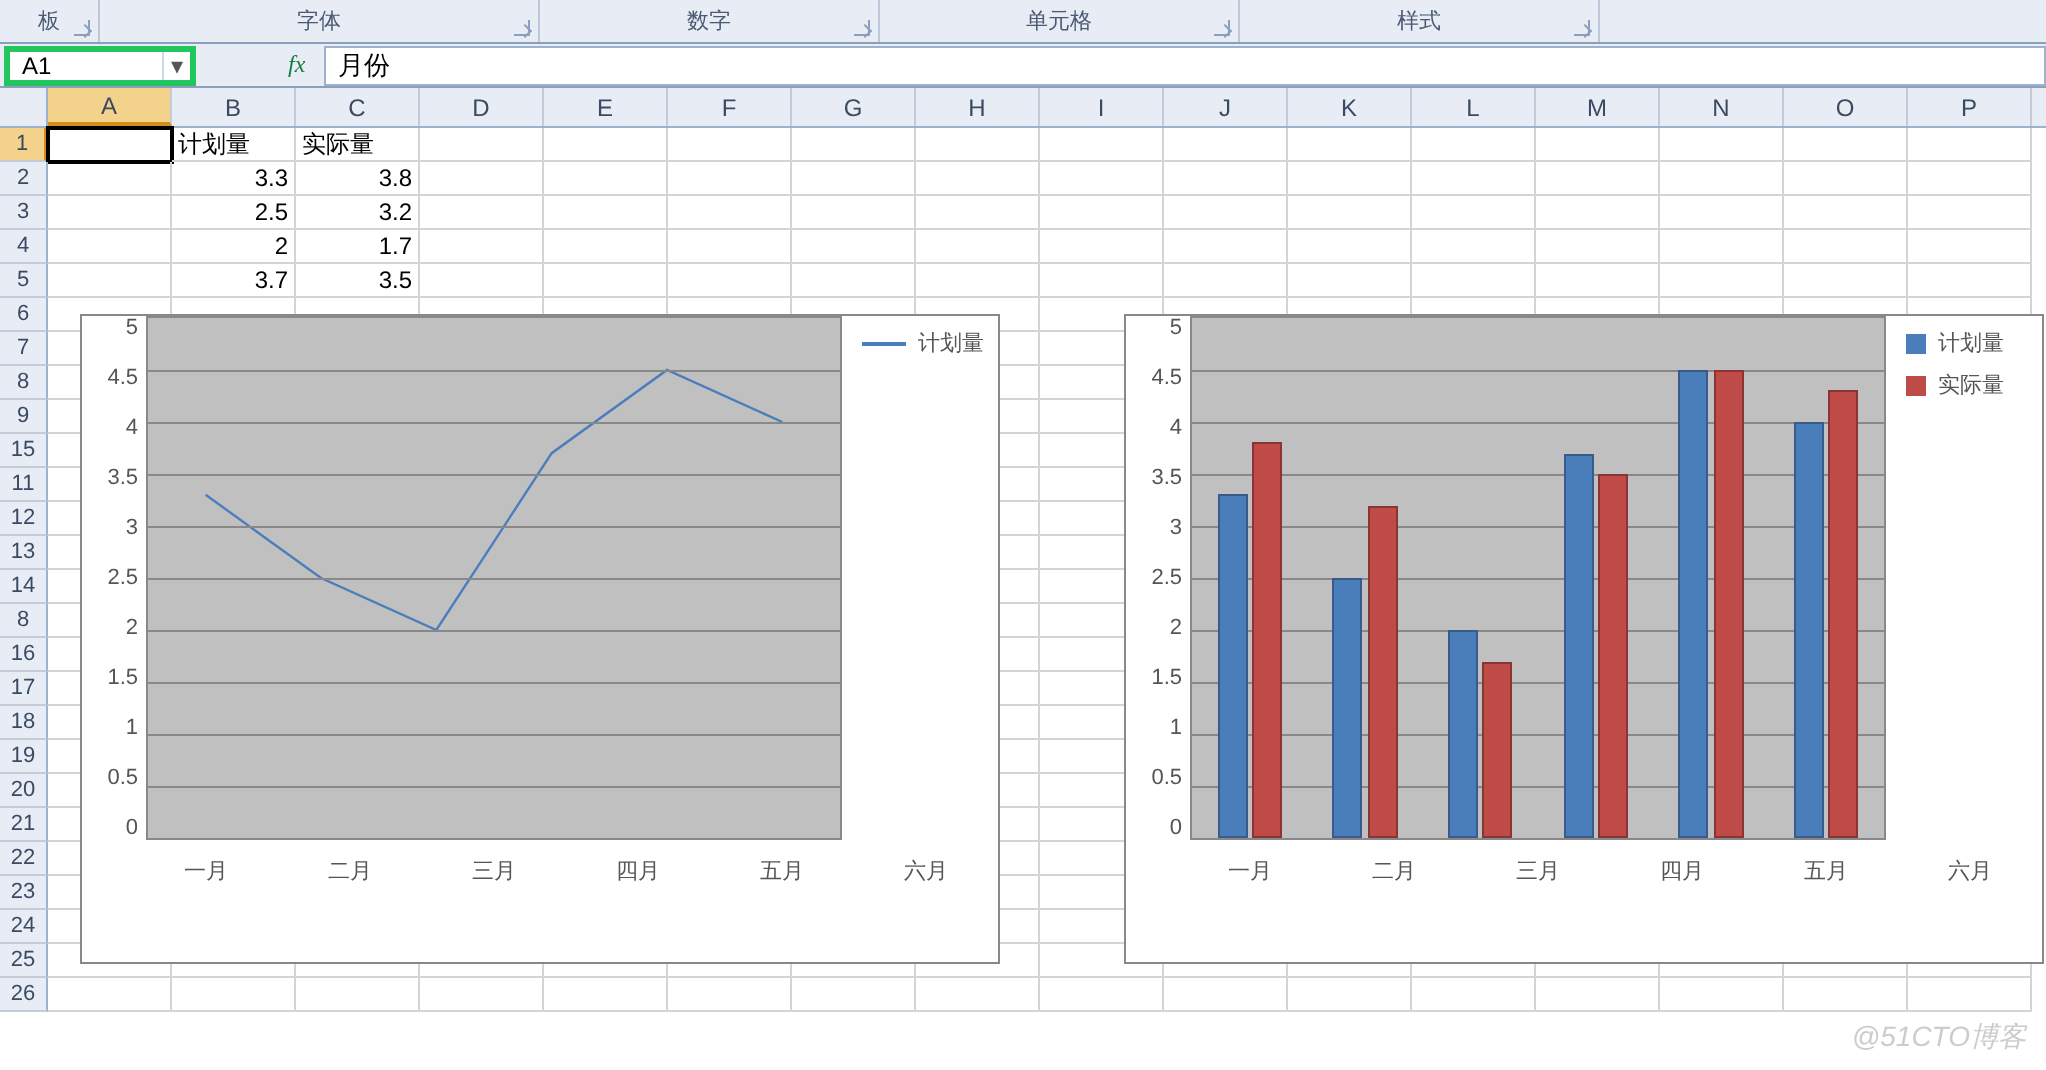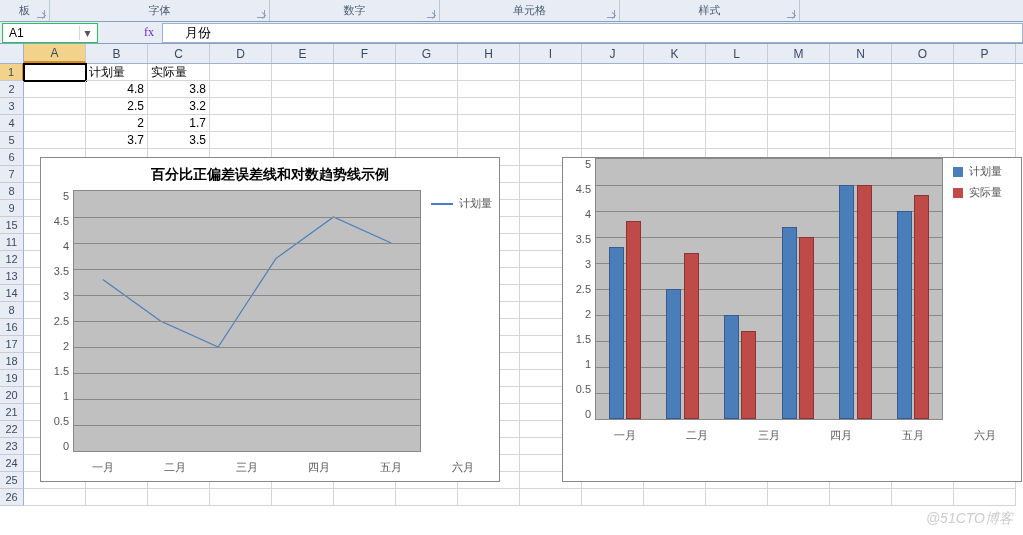--- a/index.html
+++ b/index.html
@@ -6,26 +6,26 @@
   body { background: #fff; font-size: 12px; color: #000; width: 1023px; height: 535px; overflow: hidden; position: relative; }
   
   
   .ribbon-groups { display: flex; height: 22px; background: #e8edf5; border-bottom: 1px solid #8ba0bc; }
   .ribbon-group { display: flex; align-items: center; justify-content: center; border-right: 1px solid #bcc7d8; position: relative; color: #4a5a73; font-size: 11px; }
   .rg-launcher { position: absolute; right: 4px; bottom: 3px; width: 8px; height: 8px; border: 1px solid #8ba0bc; border-top: none; border-left: none; }
   .rg-launcher::after { content: ""; position: absolute; right: -1px; bottom: -1px; width: 4px; height: 4px; border-right: 1px solid #8ba0bc; border-bottom: 1px solid #8ba0bc; transform: rotate(-45deg); }
   
   
   .formula-row { display: flex; height: 22px; background: #e8edf5; border-bottom: 1px solid #8ba0bc; align-items: center; }
-  .name-box { width: 96px; height: 20px; background: #fff; border: 1px solid #22c55e; display: flex; align-items: center; margin-left: 2px; }
+  .name-box { width: 96px; height: 20px; background: #fff; border: 3px solid #22c55e; display: flex; align-items: center; margin-left: 2px; }
   .name-box input { border: none; outline: none; width: 76px; padding-left: 6px; font-size: 12px; }
   .name-box .dd { width: 16px; text-align: center; color: #555; cursor: pointer; border-left: 1px solid #cfd8e6; }
   .fx-gap { width: 46px; }
-  .fx-label { width: 18px; font-family: "Times New Roman", serif; color: #6d28d9; }
-  .formula-input { flex: 1; height: 20px; border: 1px solid #9db2ce; background: #fff; padding-left: 22px; display: flex; align-items: center; font-size: 13px; }
+  .fx-label { width: 18px; font-style: italic; font-family: "Times New Roman", serif; color: #15803d; }
+  .formula-input { flex: 1; height: 20px; border: 1px solid #9db2ce; background: #fff; padding-left: 6px; display: flex; align-items: center; font-size: 13px; }
   
   
   .col-headers { display: flex; height: 20px; background: #e8edf5; border-bottom: 1px solid #9db2ce; }
   .row-head-corner { width: 24px; border-right: 1px solid #9db2ce; background: #e8edf5; }
   .col-head { width: 62px; border-right: 1px solid #c5ccd7; display: flex; align-items: center; justify-content: center; color: #3b4a63; font-size: 12px; cursor: pointer; }
   .col-head.sel { background: #f3d38b; border-bottom: 2px solid #d28f1b; }
   
   
   .grid-wrap { position: relative; height: 470px; }
   .grid-rows { position: absolute; left: 0; top: 0; width: 100%; }
@@ -121,21 +121,21 @@
         <div class="cell"></div>
         <div class="cell"></div>
         <div class="cell"></div>
         <div class="cell"></div>
         <div class="cell"></div>
         <div class="cell"></div>
       </div>
       <div class="grid-row">
         <div class="row-head">2</div>
         <div class="cell"></div>
-        <div class="cell num">4.8</div>
+        <div class="cell num">3.3</div>
         <div class="cell num">3.8</div>
         <div class="cell"></div>
         <div class="cell"></div>
         <div class="cell"></div>
         <div class="cell"></div>
         <div class="cell"></div>
         <div class="cell"></div>
         <div class="cell"></div>
         <div class="cell"></div>
         <div class="cell"></div>
@@ -596,21 +596,20 @@
         <div class="cell"></div>
         <div class="cell"></div>
         <div class="cell"></div>
         <div class="cell"></div>
         <div class="cell"></div>
         <div class="cell"></div>
       </div>
     </div>
 
   <div class="chart-box chart1">
-    <div class="chart-title">百分比正偏差误差线和对数趋势线示例</div>
     <div class="chart-body">
       <div class="plot-wrap">
         <div class="y-axis" id="y1">
             <span>5</span>
             <span>4.5</span>
             <span>4</span>
             <span>3.5</span>
             <span>3</span>
             <span>2.5</span>
             <span>2</span>

